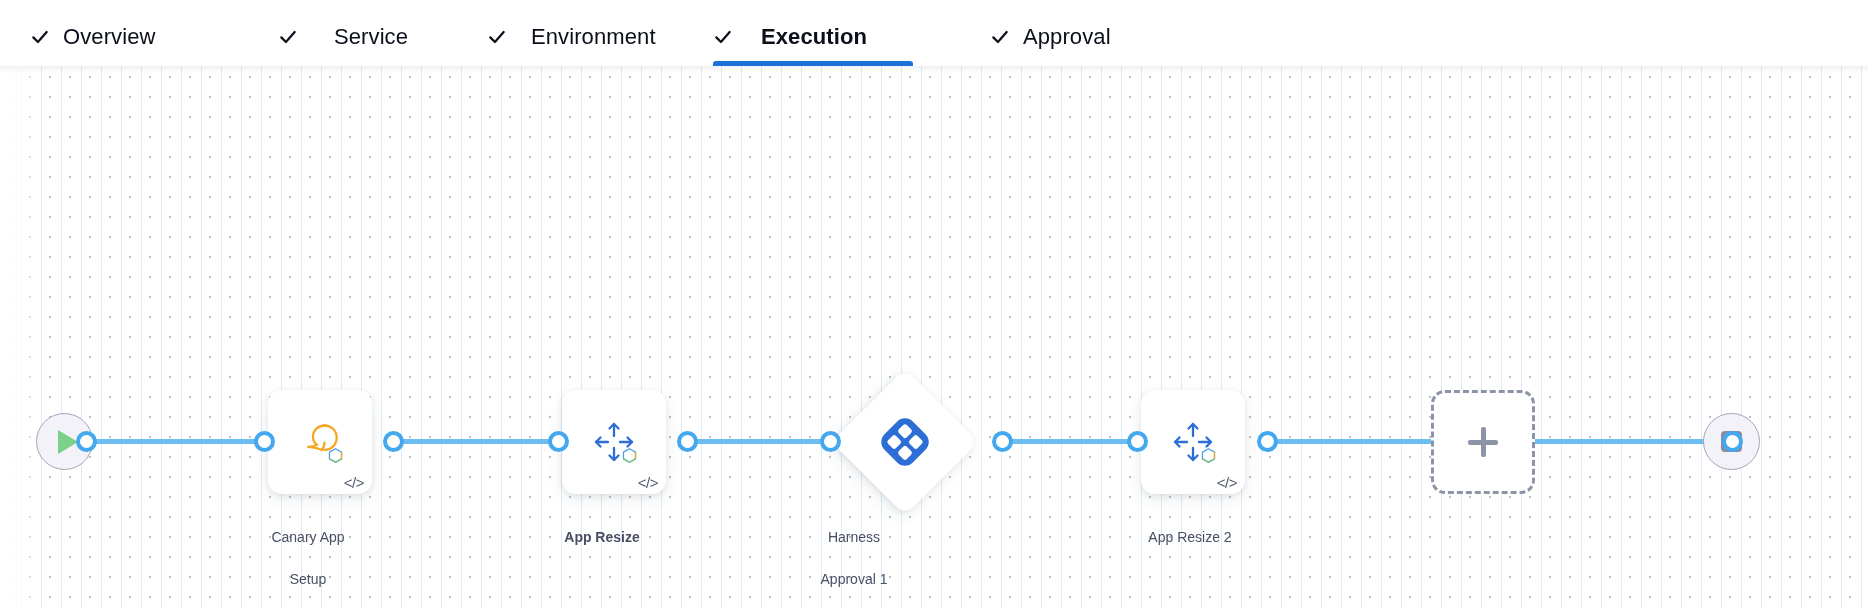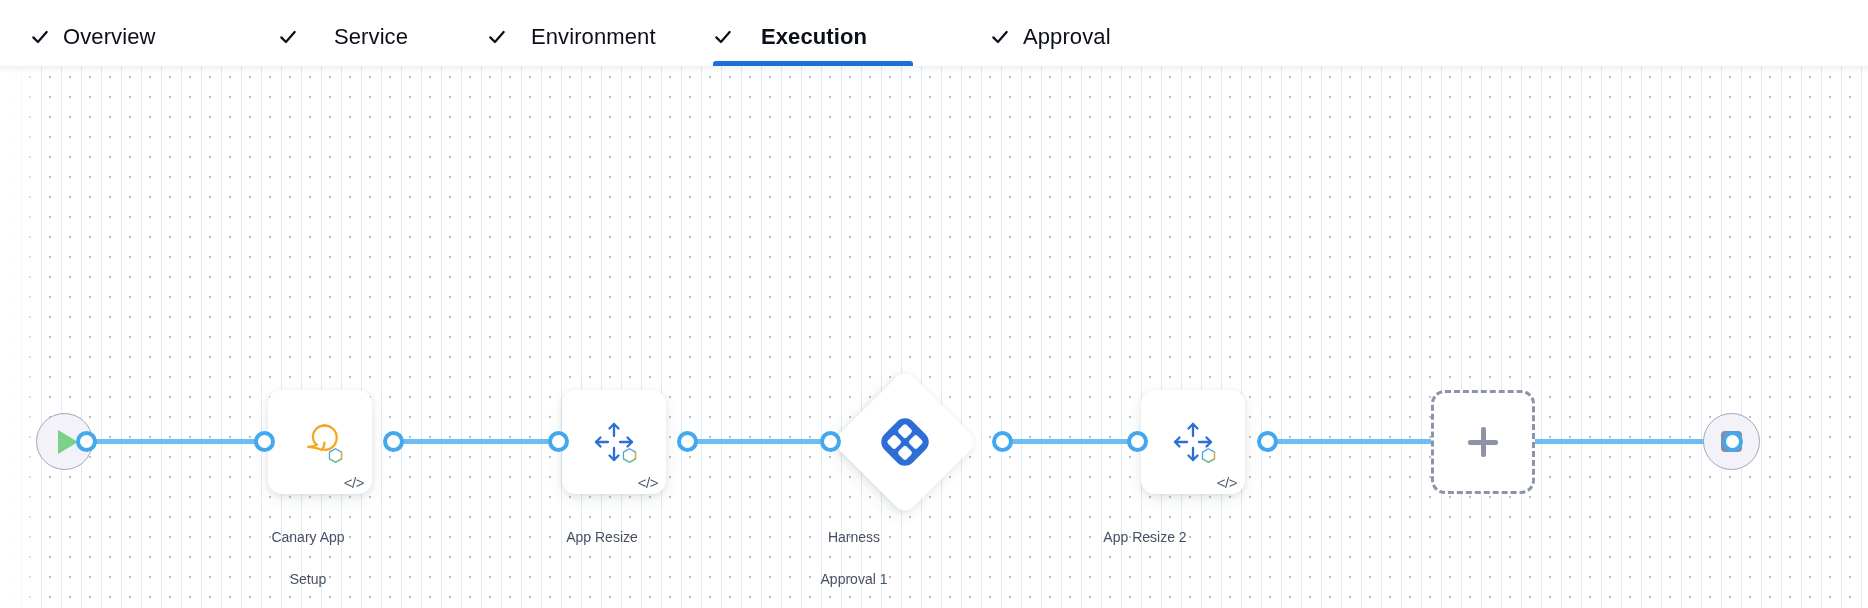--- a/index.html
+++ b/index.html
@@ -360,21 +360,21 @@
               <line x1="5" y1="23" x2="17" y2="23"></line>
               <polyline points="9.5 18.5 5 23 9.5 27.5"></polyline>
               <line x1="41" y1="23" x2="29" y2="23"></line>
               <polyline points="36.5 18.5 41 23 36.5 27.5"></polyline>
             </svg>
           </div><span><svg class="hex-badge" viewBox="0 0 24 24" fill="none">
               <polygon points="12,2.5 20.5,7.3 20.5,16.7 12,21.5 3.5,16.7 3.5,7.3" stroke="#4a9fe0" stroke-width="1.8"></polygon>
               <path d="M3.5 16.7 L12 21.5 L20.5 16.7" stroke="#7cc576" stroke-width="1.8" fill="none"></path>
               <path d="M20.5 7.3 L20.5 16.7" stroke="#f5a623" stroke-width="1.8" fill="none"></path>
             </svg></span><div class="code-badge">&lt;/&gt;</div></div>
-        <div class="node-label" style="left: 502px;">App Resize</div>
+        <div class="node-label" style="left: 502px; font-weight: bold;">App Resize</div>
         <div class="diamond" style="left: 853px;"></div>
         <div class="diamond-icon" style="left: 853px;">
           <svg width="58" height="58" viewBox="0 0 58 58" fill="none">
             <rect x="9" y="9" width="40" height="40" rx="11" transform="rotate(45 29 29)" fill="#2c6ed5"></rect>
             <rect x="23.4" y="12.6" width="11.2" height="11.2" rx="2.6" transform="rotate(45 29 18.2)" fill="#ffffff"></rect>
             <rect x="23.4" y="34.2" width="11.2" height="11.2" rx="2.6" transform="rotate(45 29 39.8)" fill="#ffffff"></rect>
             <rect x="12.6" y="23.4" width="11.2" height="11.2" rx="2.6" transform="rotate(45 18.2 29)" fill="#ffffff"></rect>
             <rect x="34.2" y="23.4" width="11.2" height="11.2" rx="2.6" transform="rotate(45 39.8 29)" fill="#ffffff"></rect>
           </svg>
         </div>
@@ -389,21 +389,21 @@
               <line x1="5" y1="23" x2="17" y2="23"></line>
               <polyline points="9.5 18.5 5 23 9.5 27.5"></polyline>
               <line x1="41" y1="23" x2="29" y2="23"></line>
               <polyline points="36.5 18.5 41 23 36.5 27.5"></polyline>
             </svg>
           </div><span><svg class="hex-badge" viewBox="0 0 24 24" fill="none">
               <polygon points="12,2.5 20.5,7.3 20.5,16.7 12,21.5 3.5,16.7 3.5,7.3" stroke="#4a9fe0" stroke-width="1.8"></polygon>
               <path d="M3.5 16.7 L12 21.5 L20.5 16.7" stroke="#7cc576" stroke-width="1.8" fill="none"></path>
               <path d="M20.5 7.3 L20.5 16.7" stroke="#f5a623" stroke-width="1.8" fill="none"></path>
             </svg></span><div class="code-badge">&lt;/&gt;</div></div>
-        <div class="node-label" style="left: 1045px;">App Resize 2</div>
+        <div class="node-label" style="left: 1090px;">App Resize 2</div>
         <div class="addstep" style="left: 1431px;">
           <span style="position: relative; display: block; width: 30px; height: 30px;">
             <span class="plus-h" style="top: 12.5px; left: 0px;"></span>
             <span class="plus-v" style="top: 0px; left: 12.5px;"></span>
           </span>
         </div>
         <div class="port" style="left: 76px;"></div>
         <div class="port" style="left: 254px;"></div>
         <div class="port" style="left: 383px;"></div>
         <div class="port" style="left: 548px;"></div>

